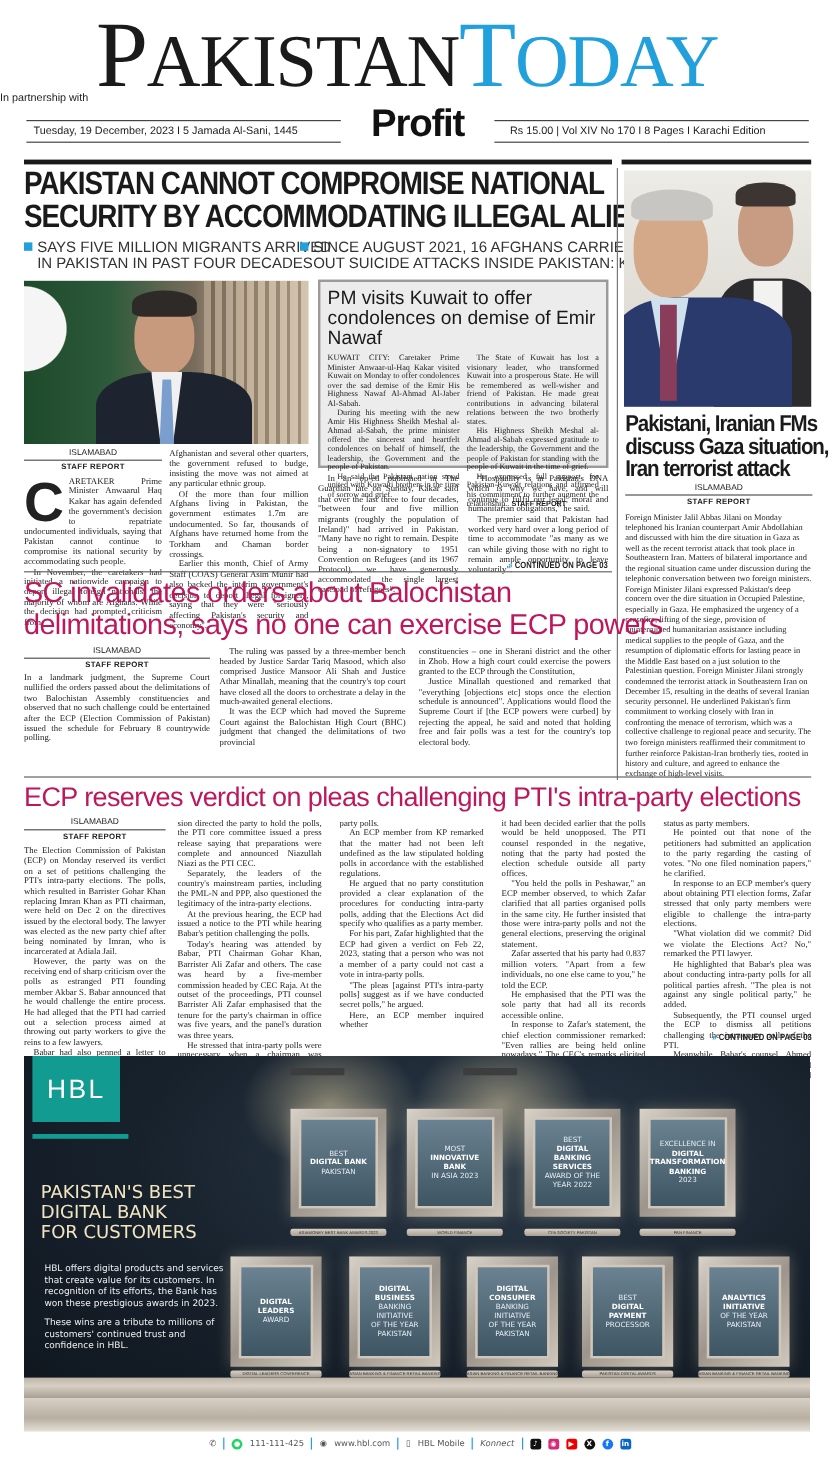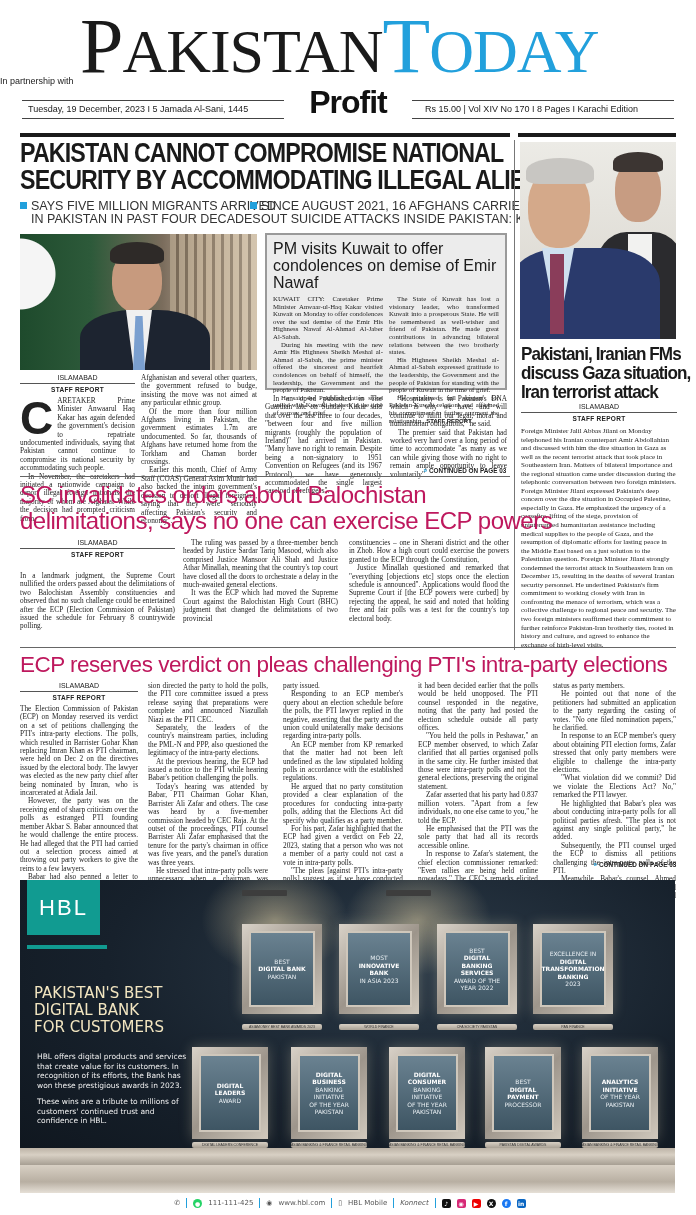--- a/index.html
+++ b/index.html
@@ -163,21 +163,21 @@
 <div class="abs" style="left:20px;top:476px;width:490px;height:1px;background:#666"></div>
 
 <div class="abs" style="left:20px;top:482px;width:490px">
   <div class="sec-h">SC invalidates orders about Balochistan</div>
   <div class="sec-h">delimitations, says no one can exercise ECP powers</div>
 </div>
 <div class="abs" style="left:20px;top:539px;width:155px">
   <div class="dateloc">ISLAMABAD</div>
   <div class="byrule"></div>
   <div class="staff">STAFF REPORT</div>
-  <div class="body" style="margin-top:14px">
+  <div class="body" style="margin-top:3px">
       <p class="noind">In a landmark judgment, the Supreme Court nullified the orders passed about the delimitations of two Balochistan Assembly constituencies and observed that no such challenge could be entertained after the ECP (Election Commission of Pakistan) issued the schedule for February 8 countrywide polling.</p>
     </div>
 </div>
 <div class="abs body" style="left:183px;top:539px;width:155px">
   <p>The ruling was passed by a three-member bench headed by Justice Sardar Tariq Masood, which also comprised Justice Mansoor Ali Shah and Justice Athar Minallah, meaning that the country's top court have closed all the doors to orchestrate a delay in the much-awaited general elections.</p>
   <p>It was the ECP which had moved the Supreme Court against the Balochistan High Court (BHC) judgment that changed the delimitations of two provincial</p>
 </div>
 <div class="abs body" style="left:349px;top:539px;width:160px">
   <p class="noind">constituencies – one in Sherani district and the other in Zhob. How a high court could exercise the powers granted to the ECP through the Constitution,</p>
   <p>Justice Minallah questioned and remarked that "everything [objections etc] stops once the election schedule is announced". Applications would flood the Supreme Court if [the ECP powers were curbed] by rejecting the appeal, he said and noted that holding free and fair polls was a test for the country's top electoral body.</p>
@@ -199,22 +199,21 @@
   </div>
 </div>
 <div class="abs body" style="left:148px;top:682px;width:120px">
   <p class="noind">sion directed the party to hold the polls, the PTI core committee issued a press release saying that preparations were complete and announced Niazullah Niazi as the PTI CEC.</p>
   <p>Separately, the leaders of the country's mainstream parties, including the PML-N and PPP, also questioned the legitimacy of the intra-party elections.</p>
   <p>At the previous hearing, the ECP had issued a notice to the PTI while hearing Babar's petition challenging the polls.</p>
   <p>Today's hearing was attended by Babar, PTI Chairman Gohar Khan, Barrister Ali Zafar and others. The case was heard by a five-member commission headed by CEC Raja. At the outset of the proceedings, PTI counsel Barrister Ali Zafar emphasised that the tenure for the party's chairman in office was five years, and the panel's duration was three years.</p>
   <p>He stressed that intra-party polls were unnecessary when a chairman was elected unopposed, pointing out that no law provided clarification on the process of intra-</p>
 </div>
 <div class="abs body" style="left:283px;top:682px;width:120px">
-  <p class="noind">party issued.</p>
-  <p>Responding to an ECP member's query about an election schedule before the polls, the PTI lawyer replied in the negative, asserting that the party and the union could unilaterally make decisions regarding intra-party polls.</p>
+  <p class="noind">party polls.</p>
   <p>An ECP member from KP remarked that the matter had not been left undefined as the law stipulated holding polls in accordance with the established regulations.</p>
   <p>He argued that no party constitution provided a clear explanation of the procedures for conducting intra-party polls, adding that the Elections Act did specify who qualifies as a party member.</p>
   <p>For his part, Zafar highlighted that the ECP had given a verdict on Feb 22, 2023, stating that a person who was not a member of a party could not cast a vote in intra-party polls.</p>
   <p>"The pleas [against PTI's intra-party polls] suggest as if we have conducted secret polls," he argued.</p>
   <p>Here, an ECP member inquired whether</p>
 </div>
 <div class="abs body" style="left:418px;top:682px;width:120px">
   <p class="noind">it had been decided earlier that the polls would be held unopposed. The PTI counsel responded in the negative, noting that the party had posted the election schedule outside all party offices.</p>
   <p>"You held the polls in Peshawar," an ECP member observed, to which Zafar clarified that all parties organised polls in the same city. He further insisted that those were intra-party polls and not the general elections, preserving the original statement.</p>
   <p>Zafar asserted that his party had 0.837 million voters. "Apart from a few individuals, no one else came to you," he told the ECP.</p>

